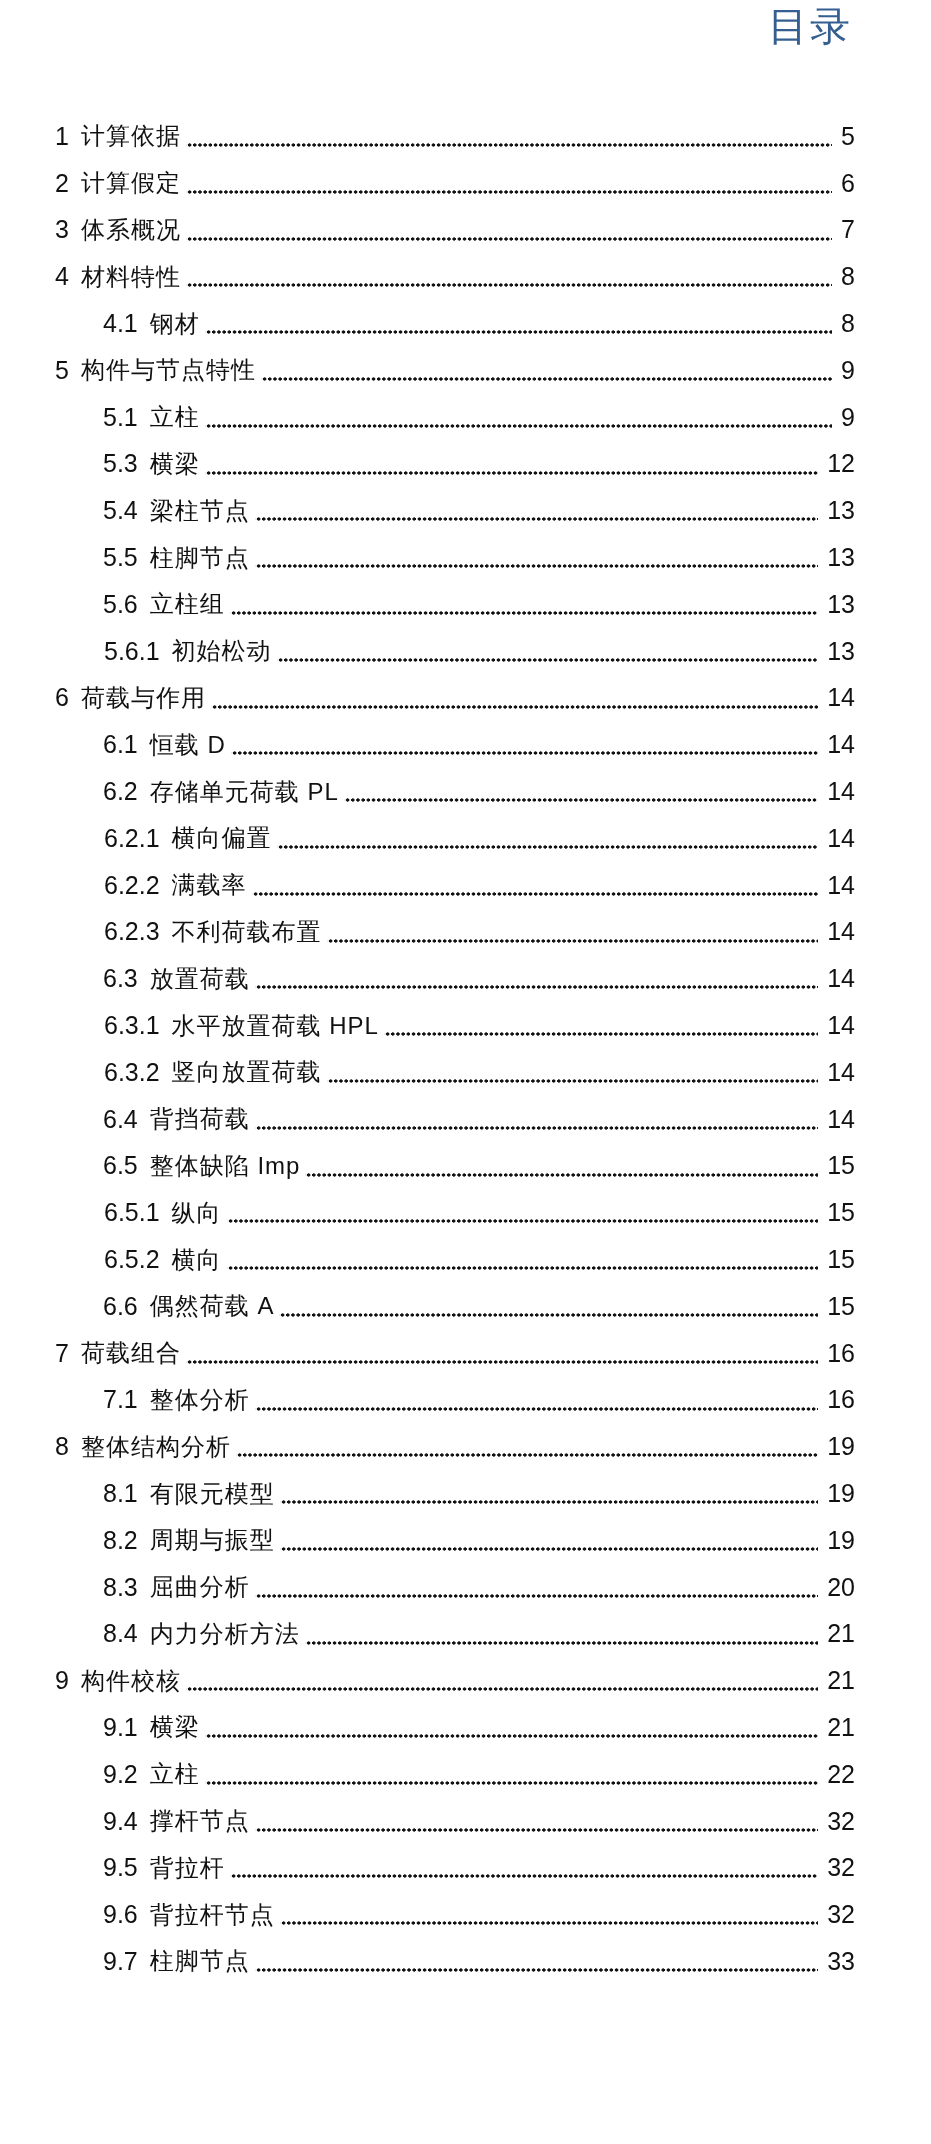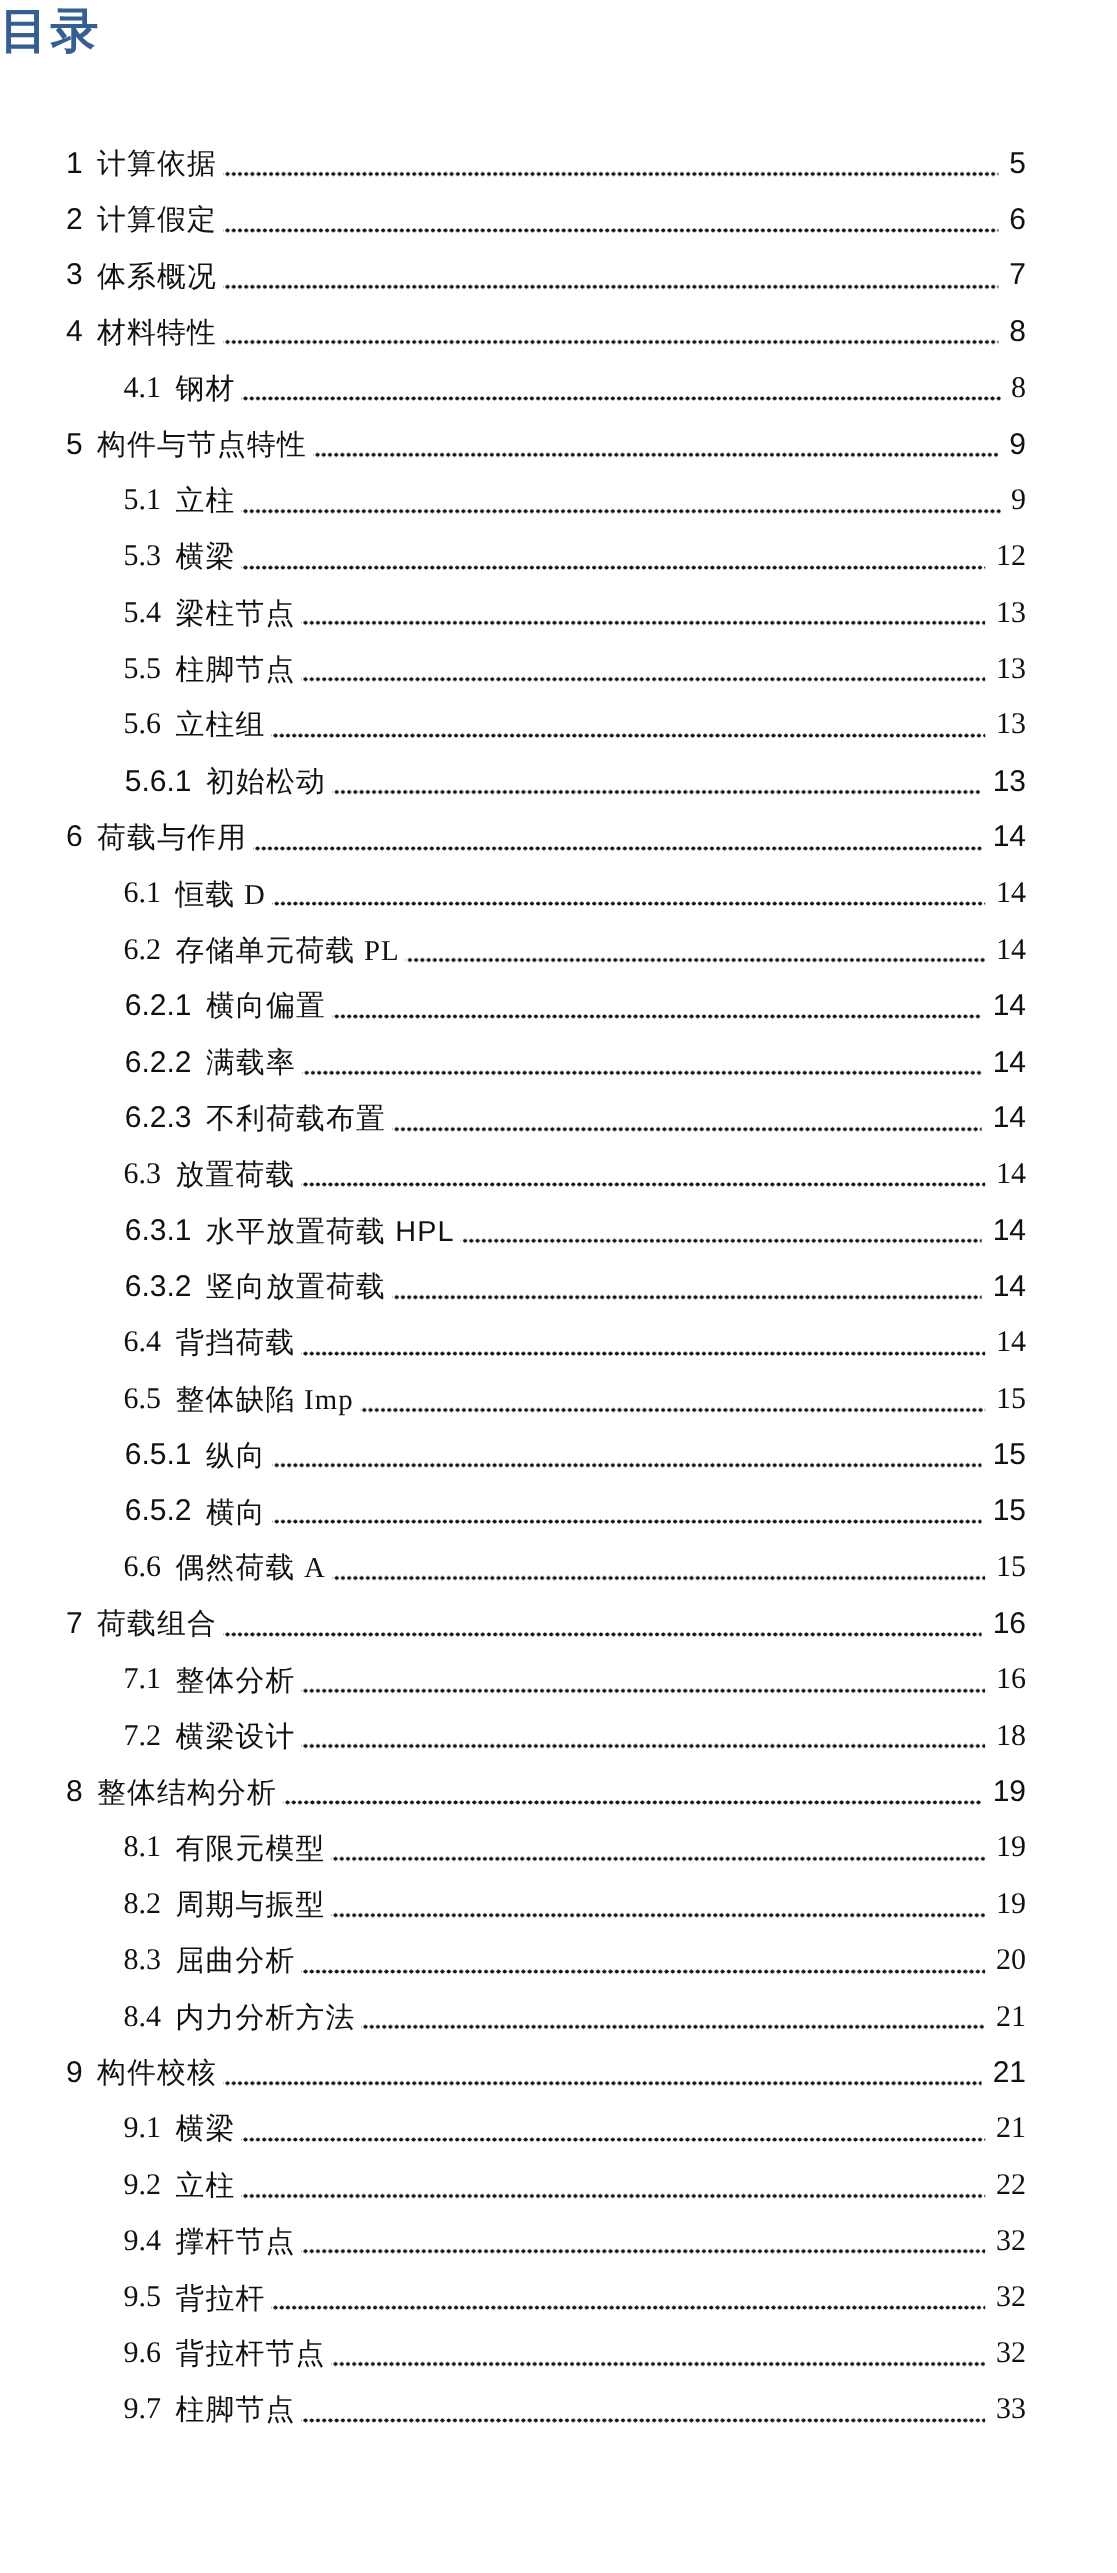--- a/index.html
+++ b/index.html
@@ -14,43 +14,43 @@
     background: #ffffff;
     overflow: hidden;
     font-family: "Liberation Sans", "DejaVu Sans", sans-serif;
     color: #111111;
   }
   .toc-title {
     position: absolute;
     top: 2px;
     left: 0;
     width: 852px;          
-    text-align: left;
+    text-align: right;
     margin: 0;
     font-size: 40px;
     line-height: 48px;
-    font-weight: bold;
+    font-weight: normal;
     color: #365F91;
     letter-spacing: 2px;
   }
   .toc-list {
     position: absolute;
     top: 113px;
     left: 0;
     right: 0;
   }
   .toc-row {
     display: flex;
     align-items: center;
     height: 46.8px;
     padding-right: 76px;   
     cursor: pointer;
   }
   .lvl1 { padding-left: 55px; }
-  .lvl2 { padding-left: 103px; font-family: Liberation Serif, serif; }
+  .lvl2 { padding-left: 103px; }
   .lvl3 { padding-left: 104px; }
   .toc-num {
     font-size: 25px;
     margin-right: 12px;
     white-space: nowrap;
     flex: 0 0 auto;
   }
   .toc-label {
     font-size: 24px;
     letter-spacing: 1px;
@@ -240,26 +240,20 @@
     <span class="toc-label">荷载组合</span>
     <span class="toc-leader"></span>
     <span class="toc-page">16</span>
   </div>
       <div class="toc-row lvl2">
     <span class="toc-num">7.1</span>
     <span class="toc-label">整体分析</span>
     <span class="toc-leader"></span>
     <span class="toc-page">16</span>
   </div>
-      <div class="toc-row lvl2">
-    <span class="toc-num">7.2</span>
-    <span class="toc-label">横梁设计</span>
-    <span class="toc-leader"></span>
-    <span class="toc-page">18</span>
-  </div>
       <div class="toc-row lvl1">
     <span class="toc-num">8</span>
     <span class="toc-label">整体结构分析</span>
     <span class="toc-leader"></span>
     <span class="toc-page">19</span>
   </div>
       <div class="toc-row lvl2">
     <span class="toc-num">8.1</span>
     <span class="toc-label">有限元模型</span>
     <span class="toc-leader"></span>

